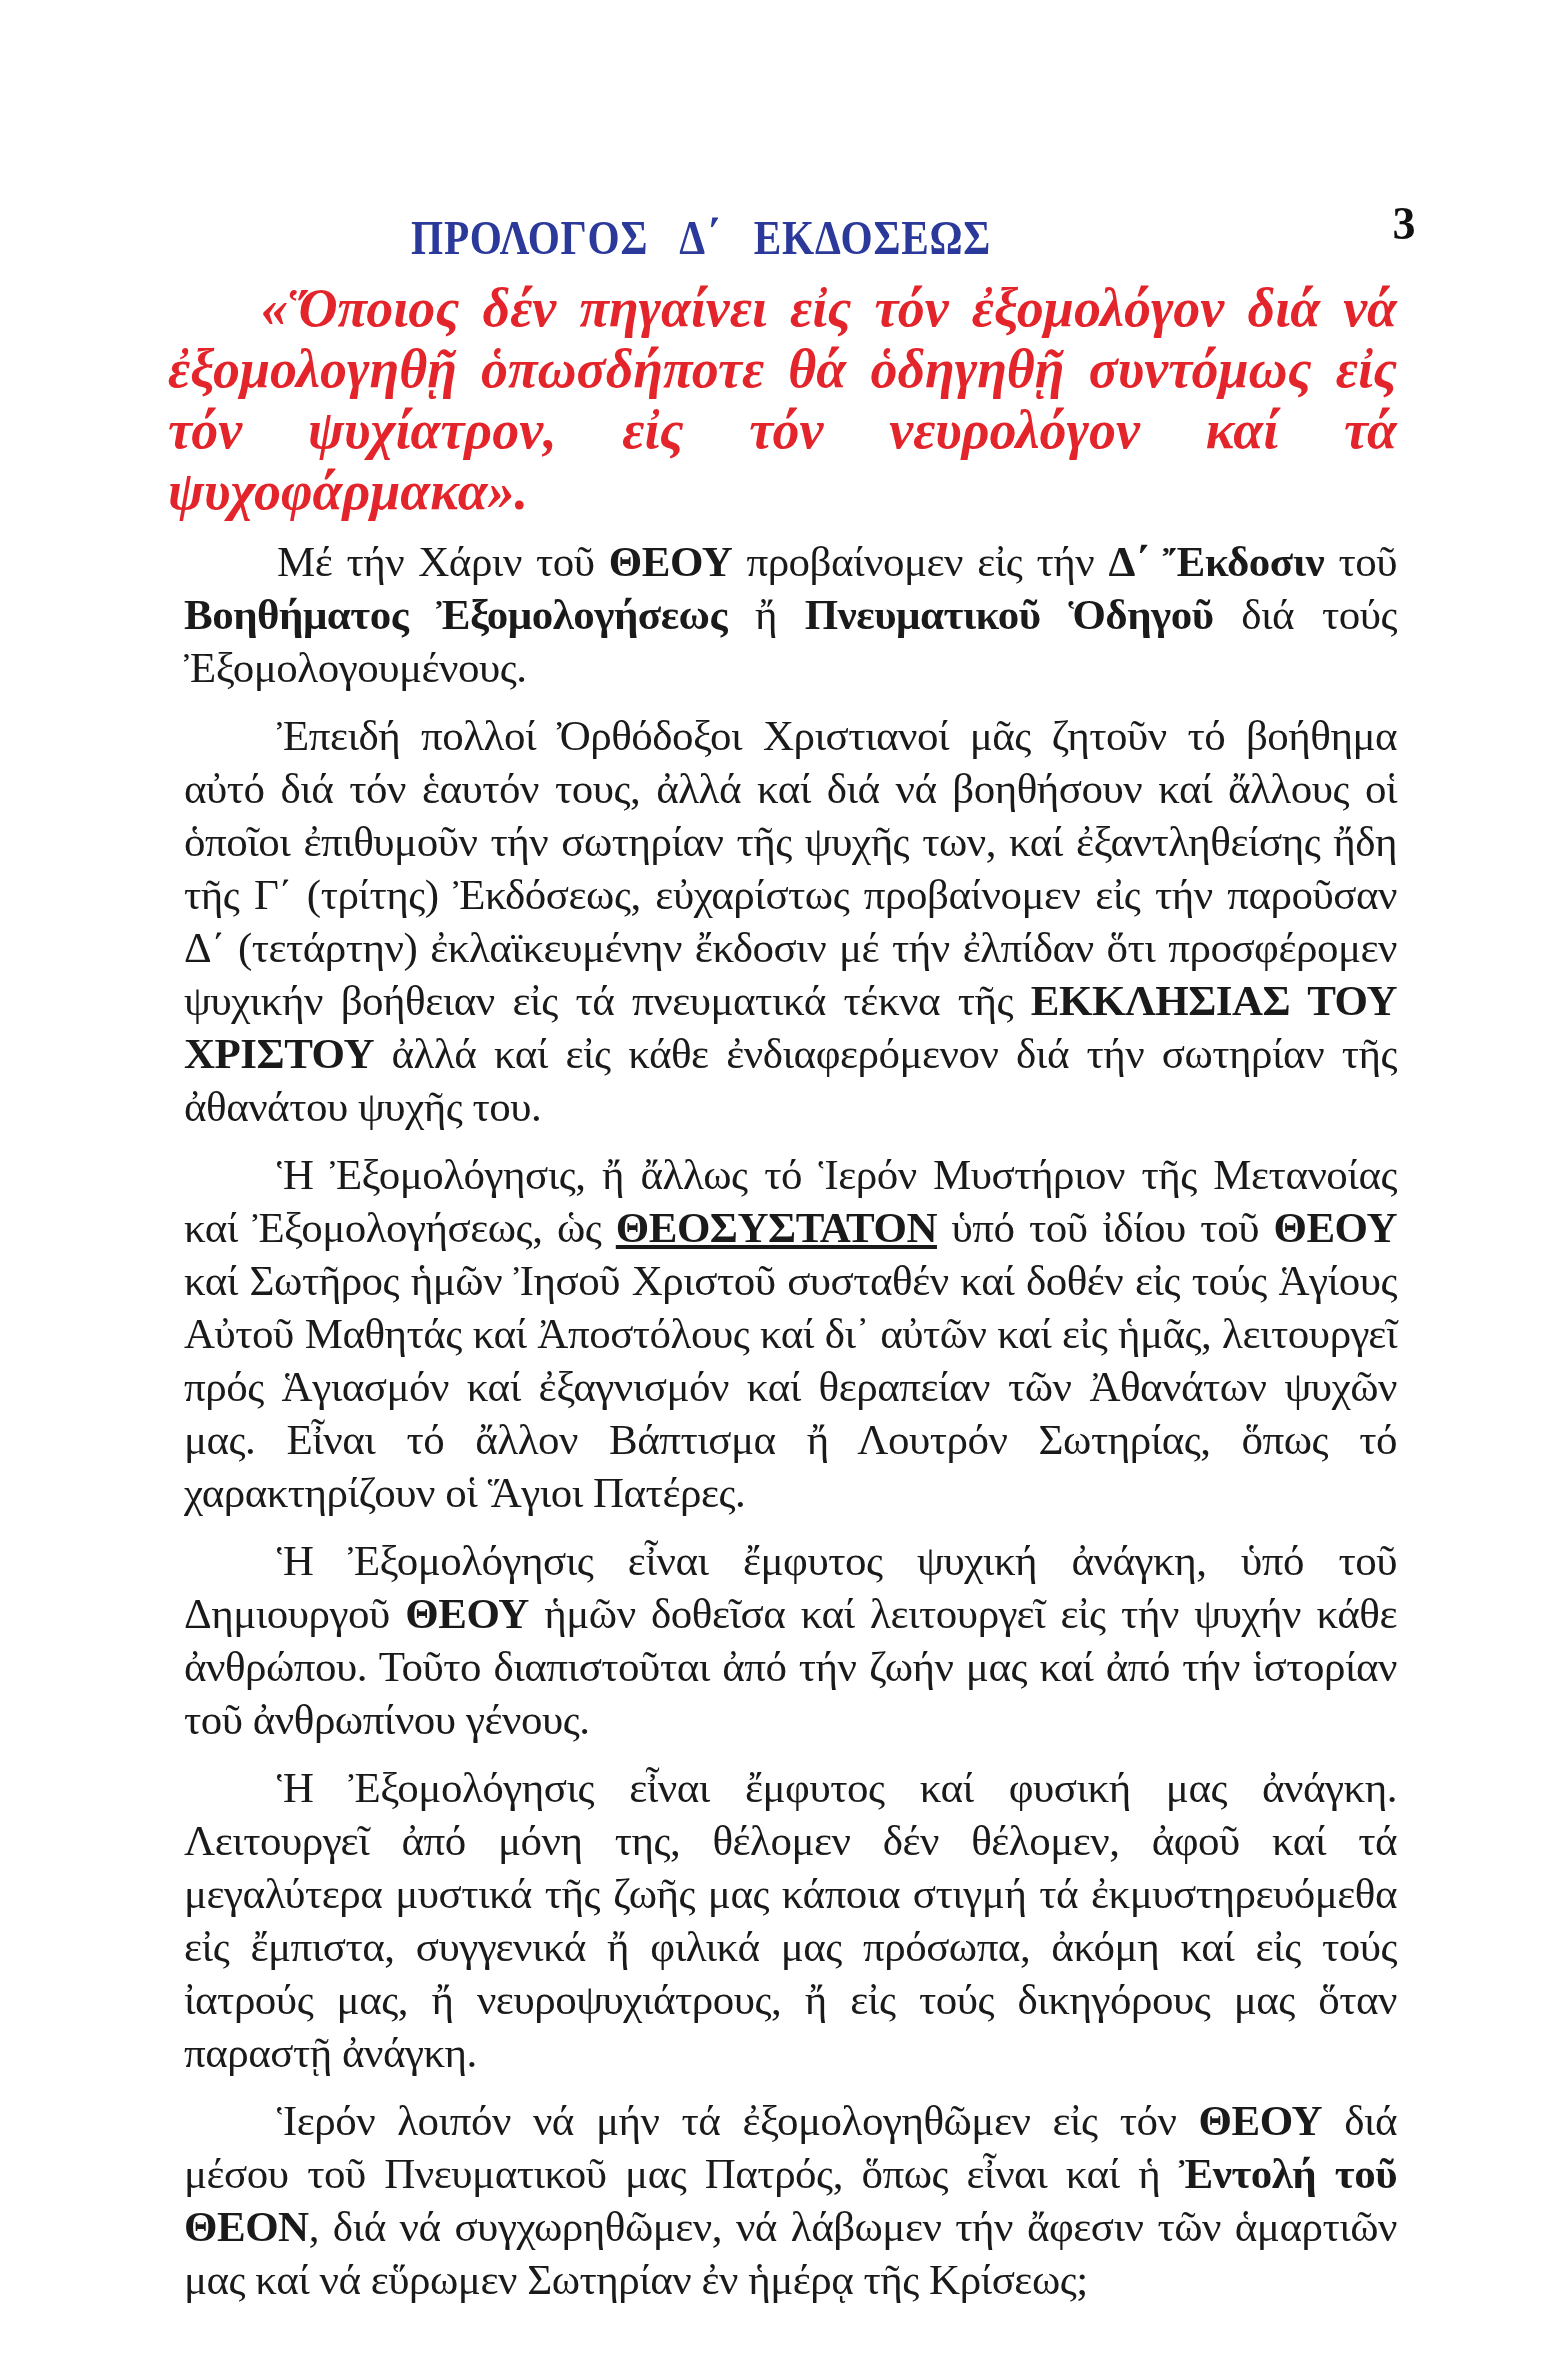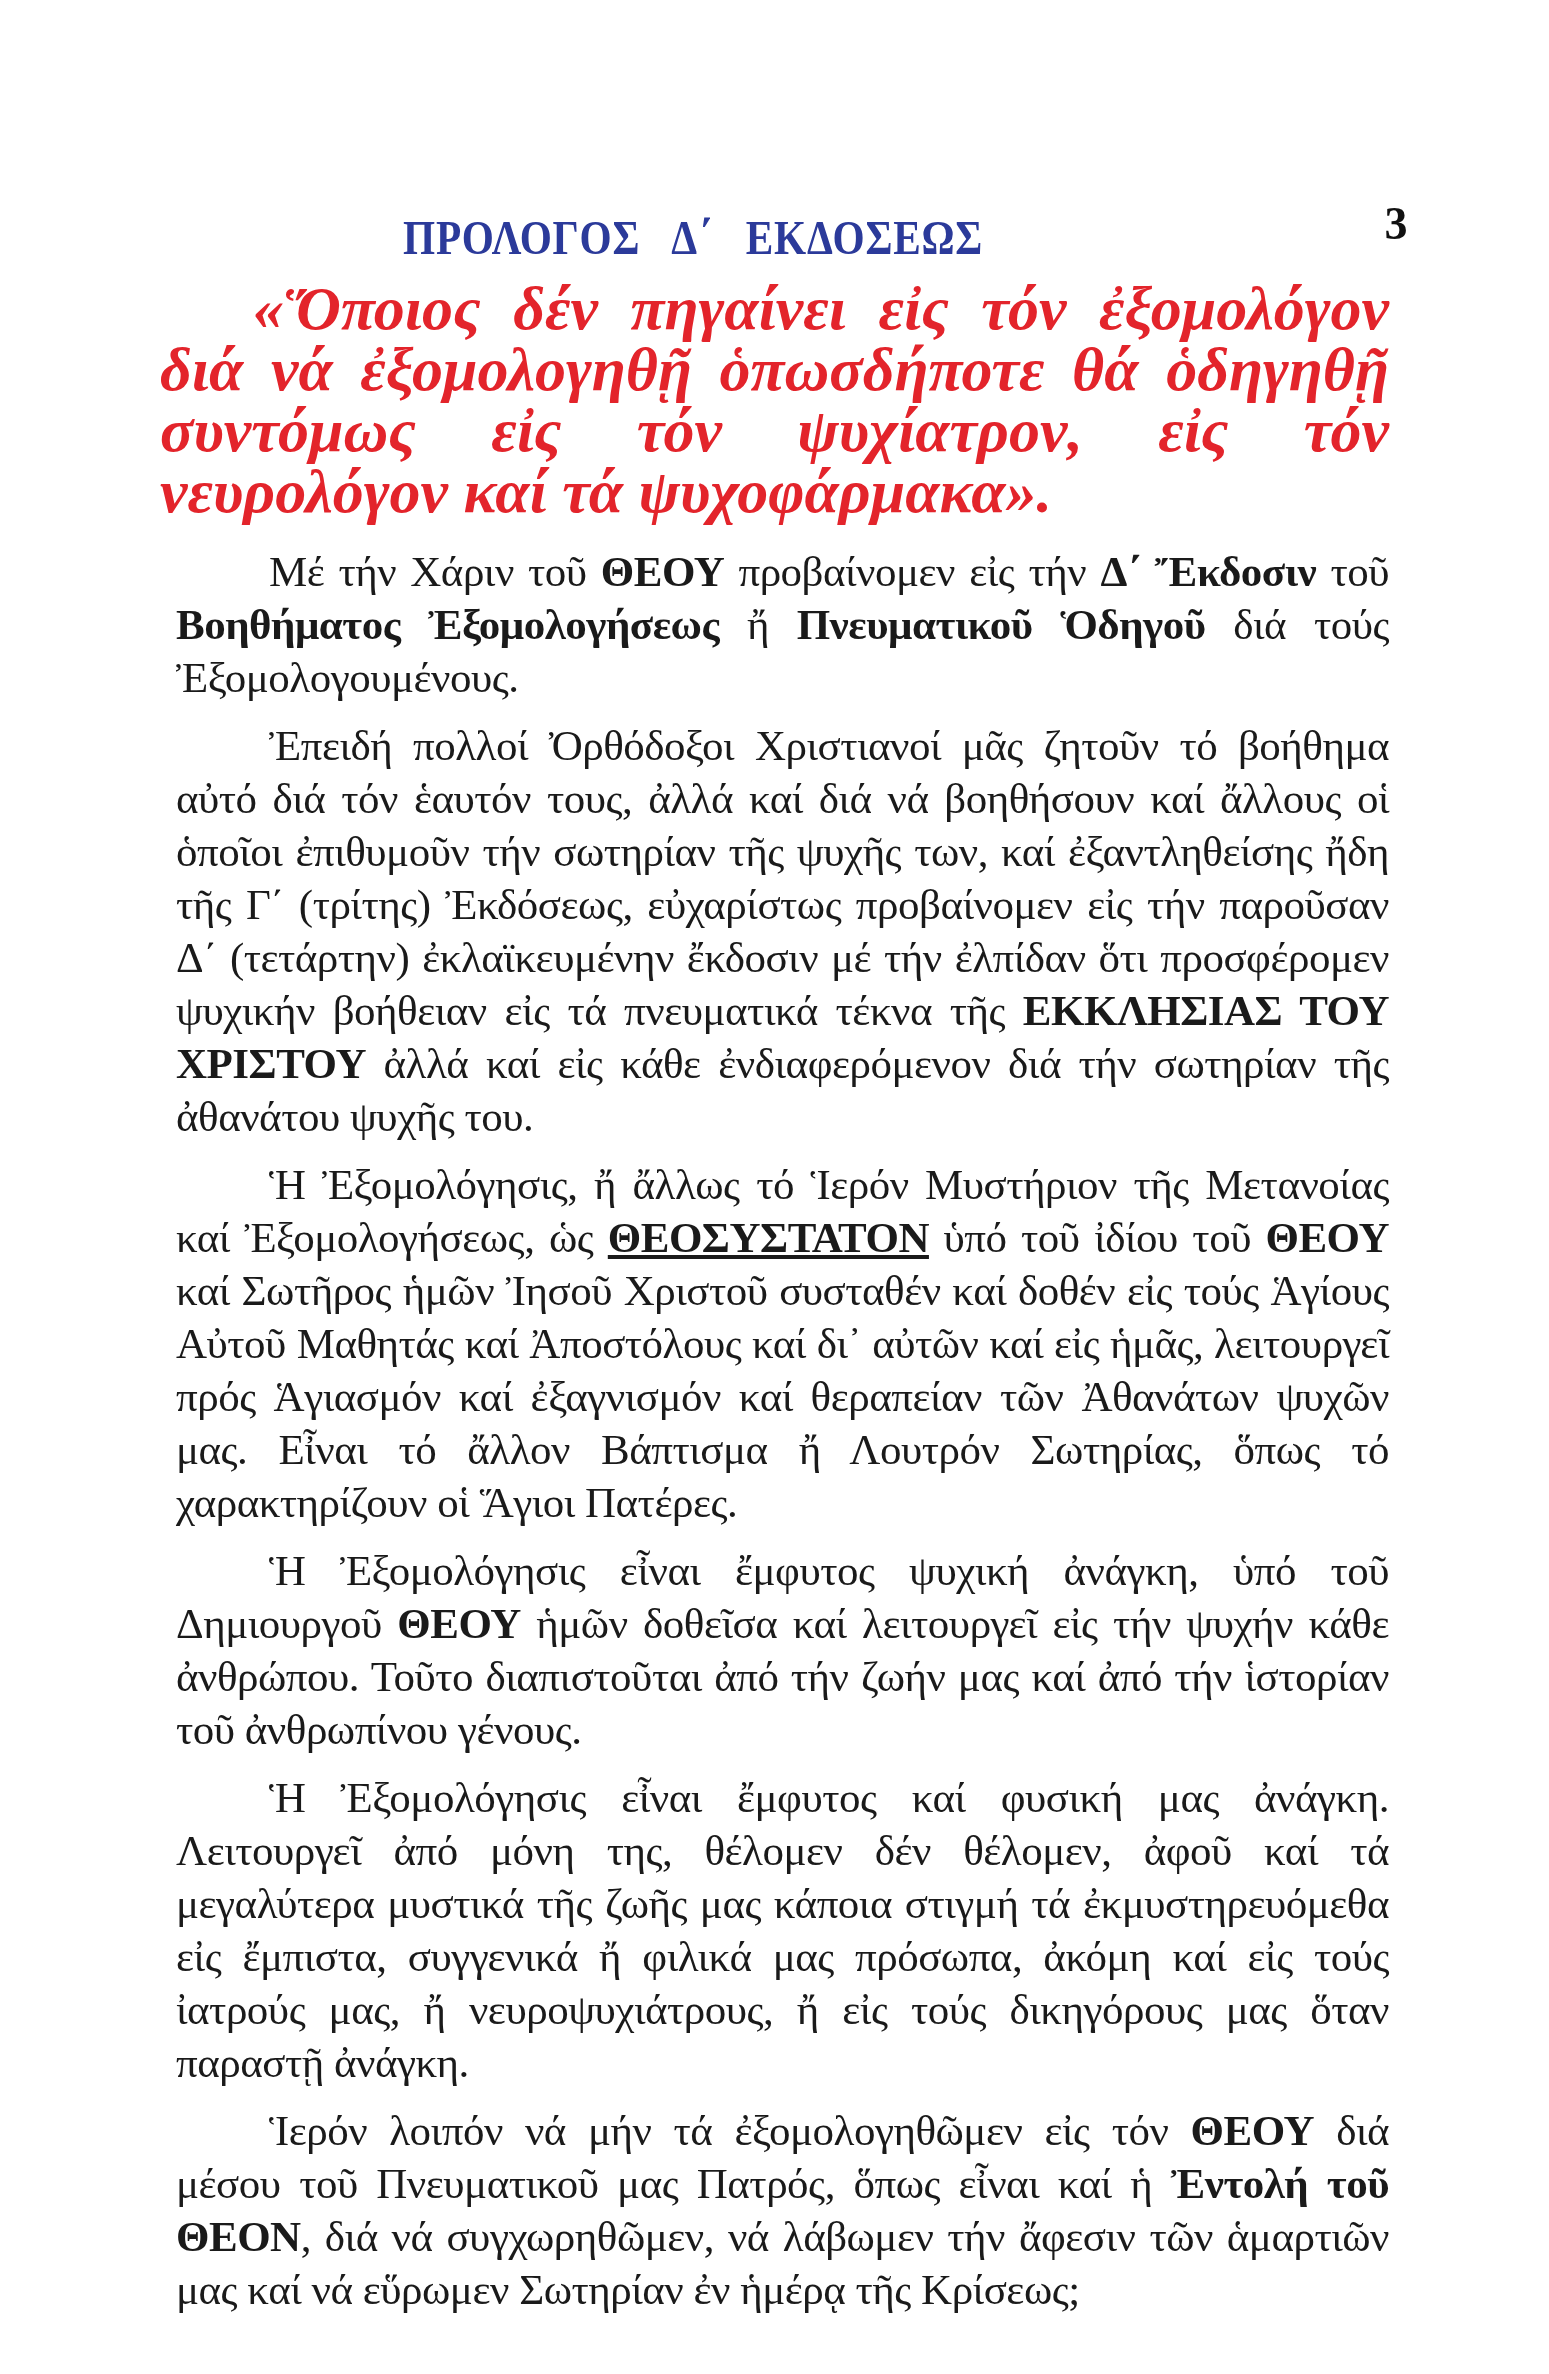--- a/index.html
+++ b/index.html
@@ -1,25 +1,25 @@
 <!DOCTYPE html>
 <html style="font-size:15px"><head>
 <meta charset="utf-8">
 <style>
   html, body { margin: 0; padding: 0; background: #ffffff; }
   body { width: 1549px; height: 2375px; position: relative; overflow: hidden;
          font-family: "Liberation Serif", "DejaVu Serif", serif; color: #1a1a1a; }
-  .page { position: absolute; left: 160px; top: 204px; width: 1229px; }
+  .page { position: absolute; left: 168px; top: 204px; width: 1229px; }
   .header { position: relative; height: 74px; }
   .title { position: absolute; left: 243px; top: 5.6px; font-size: 48px; letter-spacing: 0.9px;
            color: #2b3a9a; font-weight: bold; transform: scaleX(0.86); transform-origin: left center;
            white-space: pre; }
   .pagenum { position: absolute; right: -18.6px; top: -7.4px; font-size: 46px; font-weight: bold; color: #111; }
-  .epigraph { color: #e3242b; font-style: italic; font-weight: bold; font-size: 62px; line-height: 61px;
-              text-align: justify; text-indent: 93px; margin: 0 0 23px 0; }
+  .epigraph { color: #e3242b; font-style: italic; font-weight: bold; font-size: 54px; line-height: 61px;
+              text-align: justify; text-indent: 93px; margin: 0 0 13px 0; }
   p.body { font-size: 43px; line-height: 53px; text-align: justify; text-indent: 93px;
            margin: 0 0 15px 16px; letter-spacing: -0.5px; }
   .b { font-weight: bold; }
   .u { font-weight: bold; text-decoration: underline; }
 </style>
 </head>
 <body>
 
 <div class="page">
   <div class="header">

